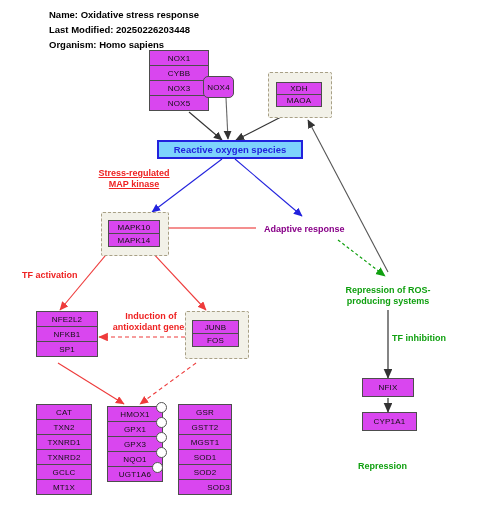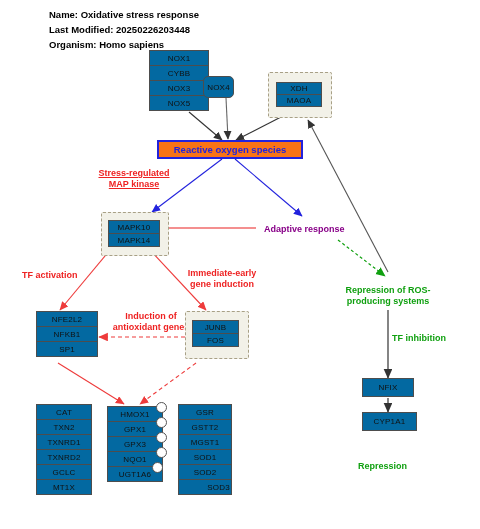--- a/index.html
+++ b/index.html
@@ -17,33 +17,33 @@
   .hdr.l3{top:39px;}
 
   
   #edges{position:absolute;left:0;top:0;width:480px;height:529px;overflow:visible;}
 
   
   .group{position:absolute;border:1px dashed #a8a086;background:#f2f1e8;border-radius:2px;}
 
   
   .node{
-    position:absolute;background:#0369a1;border:1px solid #4d4d4d;
+    position:absolute;background:#d946ef;border:1px solid #4d4d4d;
     font-size:8px;color:#111;display:flex;align-items:center;
     justify-content:center;box-sizing:border-box;letter-spacing:.2px;
   }
   .node.rounded{border-radius:5px;}
 
   
   .stack{position:absolute;}
   .stack .node{left:0;width:100%;}
 
   
   .ros{
-    position:absolute;border:2px solid #2222dd;background:#f97316;color:#2222dd;
+    position:absolute;border:2px solid #2222dd;background:#7dd3fc;color:#2222dd;
     font-weight:bold;font-size:9.5px;display:flex;align-items:center;
     justify-content:center;box-sizing:border-box;
   }
 
   
   .lbl{position:absolute;font-size:9px;font-weight:bold;line-height:11px;white-space:pre;}
   .lbl.red{color:#ee2222;}
   .lbl.green{color:#10a010;}
   .lbl.purple{color:#880088;}
   .lbl.center{text-align:center;}
@@ -140,22 +140,20 @@
 
   <div class="group" style="left:101px;top:212px;width:66px;height:42px;"></div>
   <div class="stack" style="left:108px;top:220px;width:52px;">
     <div class="node" style="top:0px;height:14px;">MAPK10</div>
     <div class="node" style="top:13px;height:14px;">MAPK14</div>
   </div>
 
   <div class="lbl purple" style="left:264px;top:224px;">Adaptive response</div>
 
   <div class="lbl red" style="left:22px;top:270px;">TF activation</div>
-  <div class="lbl red center" style="left:176px;top:268px;width:92px;"><span>Immediate-early</span>
-<span>gene induction</span></div>
 
   <div class="stack" style="left:36px;top:311px;width:62px;">
     <div class="node" style="top:0px;height:16px;">NFE2L2</div>
     <div class="node" style="top:15px;height:16px;">NFKB1</div>
     <div class="node" style="top:30px;height:16px;">SP1</div>
   </div>
 
   <div class="lbl red center" style="left:101px;top:311px;width:100px;"><span>Induction of</span>
 <span>antioxidant genes</span></div>
 

